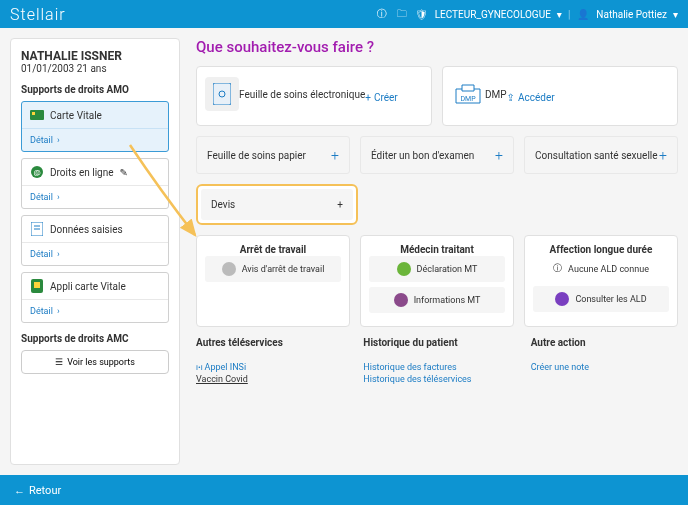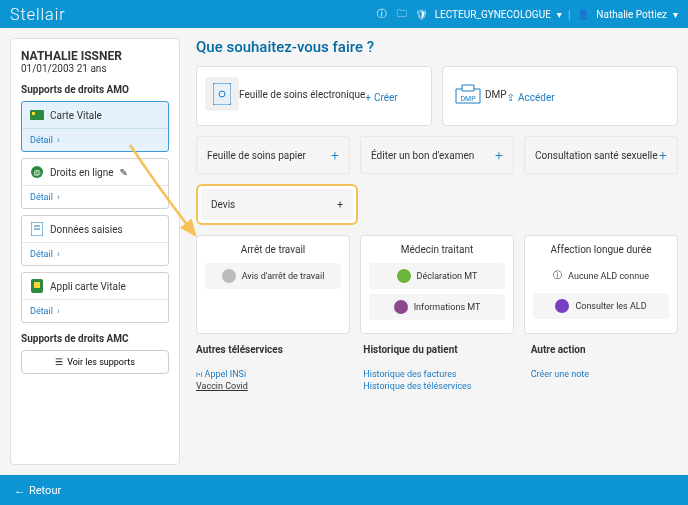--- a/index.html
+++ b/index.html
@@ -16,32 +16,32 @@
 .section-title{font-weight:700;font-size:10px;margin:10px 0 6px}
 .card{border:1px solid #d0d0d0;border-radius:3px;margin-bottom:6px}
 .card.active{border:1px solid #3b9bd6;background:#e6f2fb}
 .card-head{display:flex;align-items:center;gap:6px;padding:6px 8px;font-size:10px}
 .card-icon{width:14px;height:14px;display:inline-flex;align-items:center;justify-content:center}
 .detail{font-size:9px;color:#1c7cc4;padding:6px 8px;border-top:1px solid #e8e8e8;display:flex;align-items:center;gap:4px;cursor:pointer}
 .card.active .detail{border-top:1px solid #c8e2f5}
 .chev{font-size:9px;color:#1c7cc4}
 .btn-outline{border:1px solid #ccc;background:#fff;border-radius:4px;padding:6px;font-size:9px;display:flex;align-items:center;justify-content:center;gap:4px;cursor:pointer;margin-top:6px;width:100%}
 .content{flex:1;overflow:auto}
-.page-title{color:#0369a1;font-size:15px;font-weight:500;margin-bottom:10px}
+.page-title{color:#a21caf;font-size:15px;font-weight:500;margin-bottom:10px}
 .row{display:flex;gap:10px;margin-bottom:10px}
 .tile-lg{flex:1;background:#fff;border:1px solid #e0e0e0;border-radius:4px;display:flex;align-items:center;padding:10px 8px 8px;text-align:center}
 .tile-icon{width:34px;height:34px;background:#f0f0f0;border-radius:4px;display:flex;align-items:center;justify-content:center;margin-bottom:6px;color:#1c7cc4;font-size:14px}
 .tile-label{font-size:10px;margin-bottom:6px}
 .tile-action{color:#1c7cc4;font-size:10px;display:flex;align-items:center;gap:3px;cursor:pointer}
 .tile-sm{flex:1;background:#f5f5f5;border:1px solid #e8e8e8;border-radius:3px;display:flex;align-items:center;justify-content:space-between;padding:10px 10px;font-size:10px;cursor:pointer}
 .tile-sm .plus{color:#1c7cc4;font-size:14px;font-weight:300}
 .tile-devis-wrap{border:2px solid #f5c158;border-radius:6px;padding:3px;flex:0 0 162px;background:#fff}
 .tile-devis{background:#f5f5f5;border-radius:3px;display:flex;align-items:center;justify-content:space-between;padding:10px 10px;font-size:10px;cursor:pointer}
 .panel{flex:1;background:#fff;border:1px solid #e0e0e0;border-radius:4px;padding:8px;text-align:center}
-.panel-title{font-weight:400;font-size:10px;margin-bottom:8px}
+.panel-title{font-weight:700;font-size:10px;margin-bottom:1px}
 .panel-item{background:#f5f5f5;border-radius:3px;padding:6px;font-size:9px;margin-bottom:5px;display:flex;align-items:center;gap:6px;justify-content:center}
 .dot{width:14px;height:14px;border-radius:50%;display:inline-block;flex-shrink:0}
 .bottom-cols{display:flex;gap:20px;margin-top:10px;font-size:10px}
 .bottom-col{flex:1}
 .bottom-title{font-weight:700;margin-bottom:14px}
 .bottom-link{color:#1c7cc4;font-size:9px;display:block;margin-bottom:2px;text-decoration:none;cursor:pointer}
 .bottom-link.u{text-decoration:underline;color:#333}
 .footer{background:#0d94d2;height:30px;display:flex;align-items:center;padding:0 14px;color:#fff;font-size:11px;position:absolute;bottom:0;width:688px}
 .arrow{position:absolute;left:120px;top:140px;width:90px;height:100px;pointer-events:none;z-index:5}
 .footer-back{cursor:pointer;display:flex;align-items:center;gap:4px}

